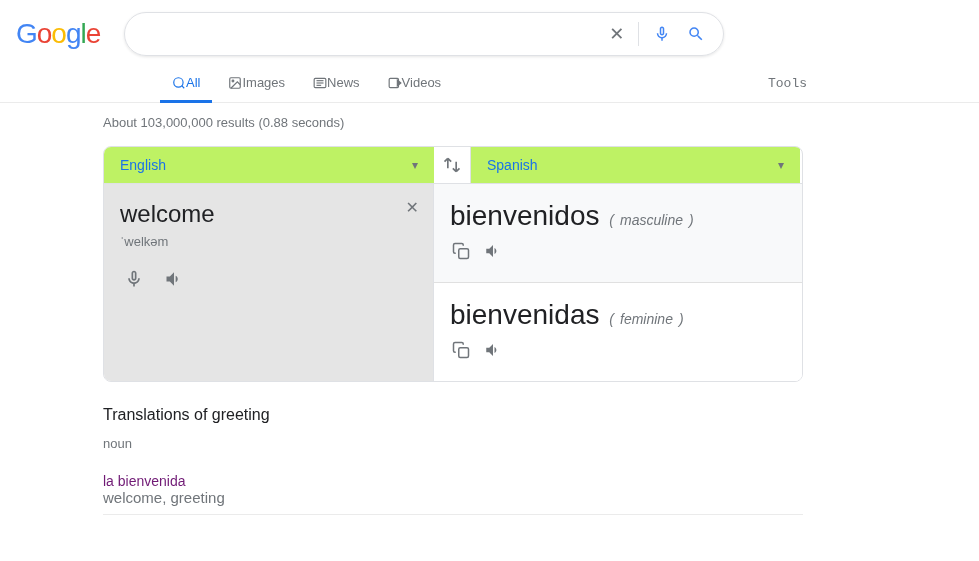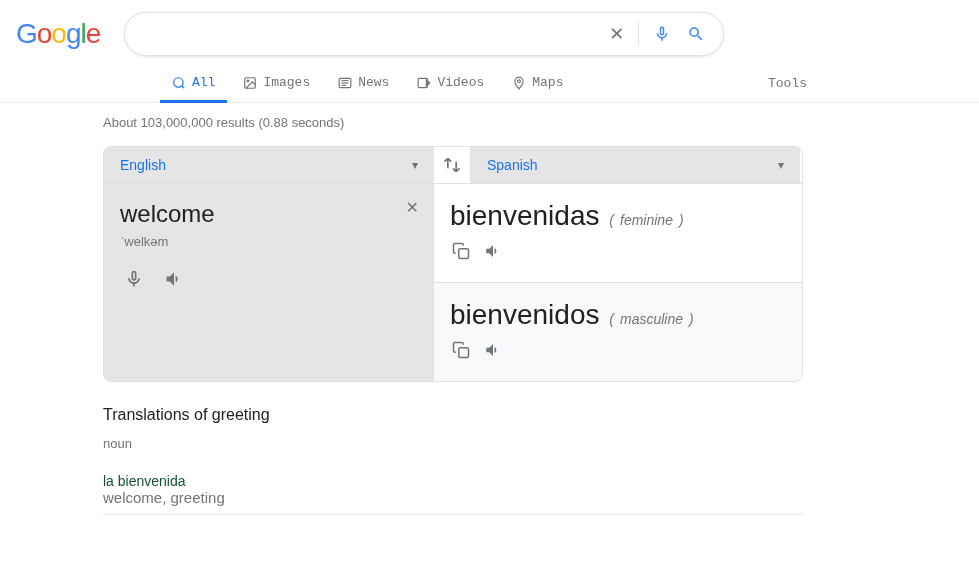--- a/index.html
+++ b/index.html
@@ -14,32 +14,32 @@
     .g-green { color: #34a853; }
 
     .search-bar { display: flex; align-items: center; border: 1px solid #dfe1e5; border-radius: 24px; padding: 8px 16px; width: 600px; gap: 8px; box-shadow: 0 1px 3px rgba(0,0,0,0.1); }
     .search-input { flex: 1; border: none; outline: none; font-size: 16px; color: #202124; }
     .search-bar-icons { display: flex; align-items: center; gap: 12px; }
     .icon-btn { background: none; border: none; cursor: pointer; display: flex; align-items: center; justify-content: center; padding: 2px; }
     .clear-icon { color: #70757a; font-size: 18px; }
 
     
     .nav { display: flex; align-items: center; padding: 8px 160px 0; border-bottom: 1px solid #ebebeb; gap: 4px; }
-    .nav-item { display: flex; align-items: center; gap: 6px; padding: 10px 12px; font-size: 13px; color: #70757a; cursor: pointer; text-decoration: none; border-bottom: 3px solid transparent; position: relative; top: 1px; white-space: nowrap; font-family: Liberation Mono, monospace; }
+    .nav-item { display: flex; align-items: center; padding: 10px 12px; font-size: 13px; color: #70757a; cursor: pointer; text-decoration: none; border-bottom: 3px solid transparent; position: relative; top: 1px; white-space: nowrap; }
     .nav-item.active { color: #1a73e8; border-bottom: 3px solid #1a73e8; }
     .tools-btn { margin-left: auto; display: flex; align-items: center; gap: 6px; padding: 10px 12px; font-size: 13px; color: #70757a; cursor: pointer; font-family: Liberation Mono, monospace; }
 
     
     .results-area { padding: 12px 103px; }
     .results-count { font-size: 13px; color: #70757a; margin-bottom: 16px; }
 
     
     .translator { display: flex; flex-direction: column; border: 1px solid #dfe1e5; border-radius: 8px; overflow: hidden; max-width: 700px; margin-bottom: 24px; }
     .translator-header { display: flex; align-items: center; border-bottom: 1px solid #dfe1e5; }
-    .lang-selector { display: flex; align-items: center; justify-content: space-between; padding: 10px 16px; width: 330px; cursor: pointer; background: #e5e5e5; border: none; font-size: 14px; color: #1a73e8; }
+    .lang-selector { display: flex; align-items: center; justify-content: space-between; padding: 10px 16px; width: 330px; cursor: pointer; background: #bef264; border: none; font-size: 14px; color: #1a73e8; }
     .lang-selector-right { width: 330px; border-left: 1px solid #dfe1e5; }
     .swap-btn { display: flex; align-items: center; justify-content: center; padding: 8px; cursor: pointer; color: #70757a; background: none; border: none; font-size: 16px; }
     .chevron { color: #70757a; font-size: 12px; margin-left: 4px; }
 
     .translator-body { display: flex; }
     .source-panel { width: 330px; padding: 16px; border-right: 1px solid #dfe1e5; min-height: 160px; position: relative; background: #e5e5e5; }
     .source-text { font-size: 24px; color: #202124; font-weight: 400; margin-bottom: 6px; }
     .phonetic { font-size: 13px; color: #70757a; margin-bottom: 16px; }
     .clear-source { position: absolute; top: 14px; right: 14px; background: none; border: none; cursor: pointer; color: #70757a; font-size: 16px; }
     .source-actions { display: flex; gap: 12px; align-items: center; margin-top: 16px; }
@@ -51,21 +51,21 @@
     .translation-word { font-size: 28px; color: #202124; font-weight: 400; }
     .translation-gender { font-size: 14px; color: #70757a; font-style: italic; margin-left: 6px; }
     .translation-actions { display: flex; gap: 10px; margin-top: 8px; }
     .t-action-btn { background: none; border: none; cursor: pointer; color: #70757a; font-size: 16px; padding: 2px; }
 
     
     .translations-of { max-width: 700px; }
     .translations-of-title { font-size: 16px; color: #202124; margin-bottom: 12px; }
     .pos-label { font-size: 13px; color: #70757a; margin-bottom: 22px; }
     .translation-row { display: flex; flex-direction: column; margin-bottom: 8px; padding-bottom: 8px; border-bottom: 1px solid #ebebeb; }
-    .trans-main { font-size: 14px; color: #14532d; }
+    .trans-main { font-size: 14px; color: #701a75; }
     .trans-sub { font-size: 15px; color: #70757a; }
 
     
     .svg-icon { width: 18px; height: 18px; }
   </style>
 </head>
 <body>
 
 <div class="header">
   <div class="google-logo">
@@ -121,27 +121,20 @@
         <line x1="6" y1="16" x2="14" y2="16"></line>
       </svg>
     <span>News</span>
   </a>
   <a class="nav-item">
     <svg width="14" height="14" viewBox="0 0 24 24" fill="none" stroke="#70757a" stroke-width="2">
         <rect x="2" y="4" width="16" height="16" rx="2"></rect>
         <polygon points="22,12 16,7 16,17" fill="#70757a"></polygon>
       </svg>
     <span>Videos</span>
-  </a>
-  <a class="nav-item">
-    <svg width="14" height="14" viewBox="0 0 24 24" fill="none" stroke="#70757a" stroke-width="2">
-        <path d="M12 2C8.13 2 5 5.13 5 9c0 5.25 7 13 7 13s7-7.75 7-13c0-3.87-3.13-7-7-7z"></path>
-        <circle cx="12" cy="9" r="2.5"></circle>
-      </svg>
-    <span>Maps</span>
   </a>
   <div class="tools-btn">
     <span>Tools</span>
   </div>
 </nav>
 
 <div class="results-area">
   <div class="results-count">About 103,000,000 results (0.88 seconds)</div>
 
   <div class="translator">
@@ -178,44 +171,44 @@
           <button class="action-btn">
             <svg width="20" height="20" viewBox="0 0 24 24" fill="#70757a">
               <path d="M3 9v6h4l5 5V4L7 9H3zm13.5 3c0-1.77-1.02-3.29-2.5-4.03v8.05c1.48-.73 2.5-2.25 2.5-4.02z"></path>
             </svg>
           </button>
         </div>
       </div>
 
       <div class="target-panel">
 
+        <div class="translation-item" style="background:#f8f9fa;">
+          <div>
+            <span class="translation-word">bienvenidos</span>
+            <span class="translation-gender">(</span><span class="translation-gender">masculine</span><span class="translation-gender">)</span>
+          </div>
+          <div class="translation-actions">
+            <button class="t-action-btn">
+              <svg width="18" height="18" viewBox="0 0 24 24" fill="none" stroke="#70757a" stroke-width="2">
+                <rect x="9" y="9" width="13" height="13" rx="2"></rect>
+                  <path d="M5 15H4a2 2 0 0 1-2-2V4a2 2 0 0 1 2-2h9a2 2 0 0 1 2 2v1"></path>
+              </svg>
+            </button>
+            <button class="t-action-btn">
+              <svg width="18" height="18" viewBox="0 0 24 24" fill="#70757a">
+                <path d="M3 9v6h4l5 5V4L7 9H3zm13.5 3c0-1.77-1.02-3.29-2.5-4.03v8.05c1.48-.73 2.5-2.25 2.5-4.02z"></path>
+              </svg>
+            </button>
+          </div>
+        </div>
+
         <div class="translation-item" style="background:#fff;">
           <div>
             <span class="translation-word">bienvenidas</span>
             <span class="translation-gender">(</span><span class="translation-gender">feminine</span><span class="translation-gender">)</span>
-          </div>
-          <div class="translation-actions">
-            <button class="t-action-btn">
-              <svg width="18" height="18" viewBox="0 0 24 24" fill="none" stroke="#70757a" stroke-width="2">
-                <rect x="9" y="9" width="13" height="13" rx="2"></rect>
-                  <path d="M5 15H4a2 2 0 0 1-2-2V4a2 2 0 0 1 2-2h9a2 2 0 0 1 2 2v1"></path>
-              </svg>
-            </button>
-            <button class="t-action-btn">
-              <svg width="18" height="18" viewBox="0 0 24 24" fill="#70757a">
-                <path d="M3 9v6h4l5 5V4L7 9H3zm13.5 3c0-1.77-1.02-3.29-2.5-4.03v8.05c1.48-.73 2.5-2.25 2.5-4.02z"></path>
-              </svg>
-            </button>
-          </div>
-        </div>
-
-        <div class="translation-item" style="background:#f8f9fa;">
-          <div>
-            <span class="translation-word">bienvenidos</span>
-            <span class="translation-gender">(</span><span class="translation-gender">masculine</span><span class="translation-gender">)</span>
           </div>
           <div class="translation-actions">
             <button class="t-action-btn">
               <svg width="18" height="18" viewBox="0 0 24 24" fill="none" stroke="#70757a" stroke-width="2">
                 <rect x="9" y="9" width="13" height="13" rx="2"></rect>
                   <path d="M5 15H4a2 2 0 0 1-2-2V4a2 2 0 0 1 2-2h9a2 2 0 0 1 2 2v1"></path>
               </svg>
             </button>
             <button class="t-action-btn">
               <svg width="18" height="18" viewBox="0 0 24 24" fill="#70757a">

